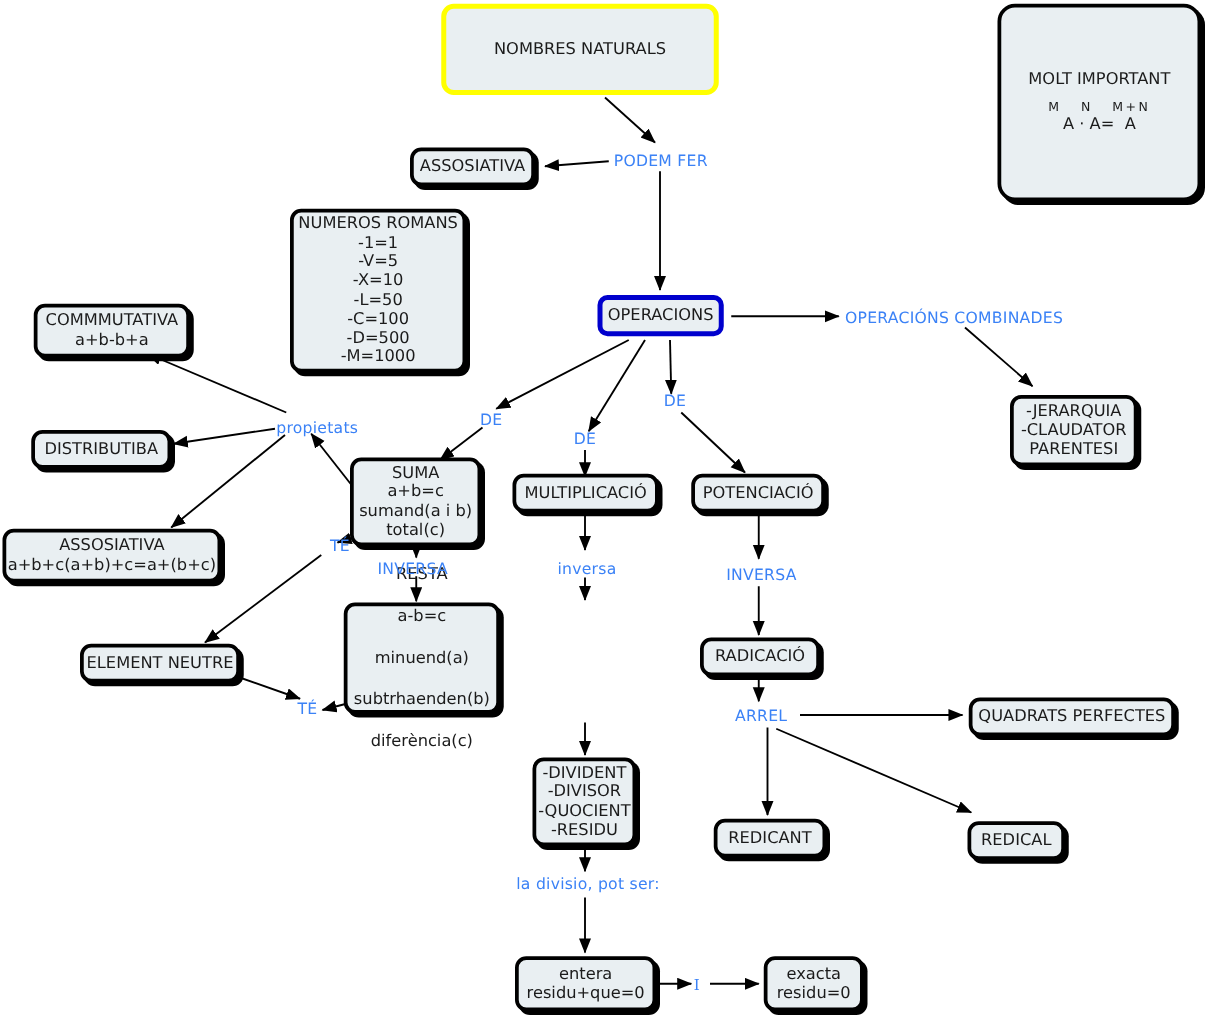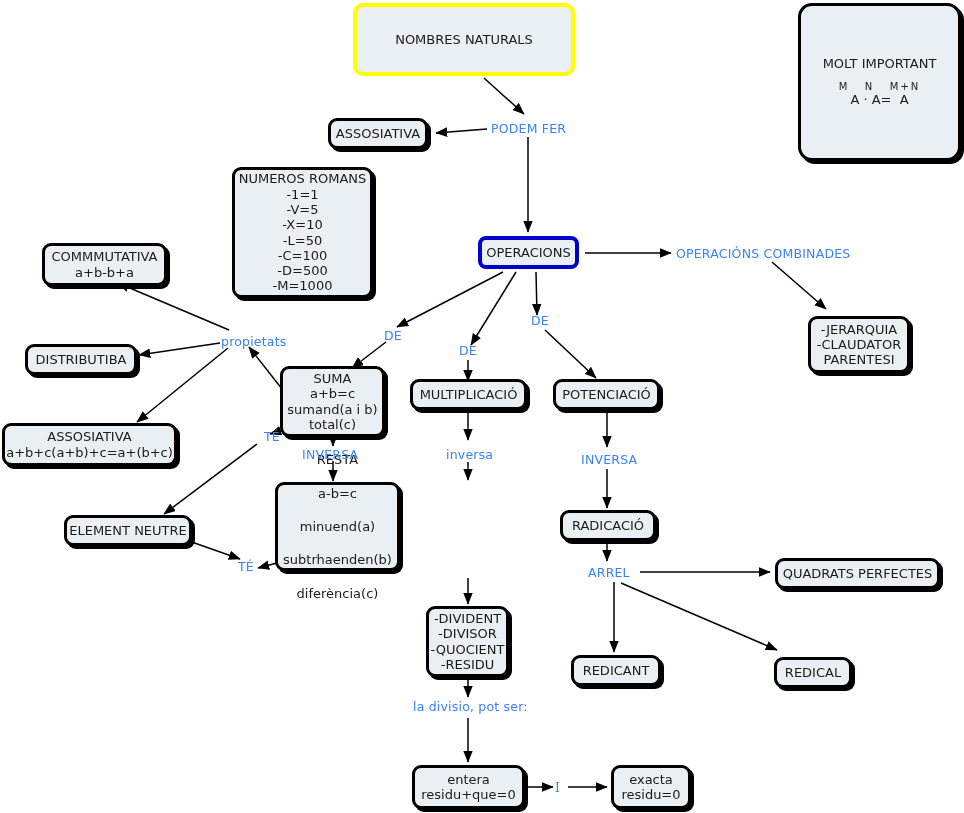--- a/index.html
+++ b/index.html
@@ -181,21 +181,21 @@
   <div class="edge-label" style="left:676px; top:246px;">
     <span>OPERACIÓNS COMBINADES</span>
   </div>
 
   <div class="node" style="left:808px; top:316px; width:102px; height:57px;">
     <span class="node-line">-JERARQUIA</span>
     <span class="node-line">-CLAUDATOR</span>
     <span class="node-line">PARENTESI</span>
   </div>
 
-  <div class="node" style="left:42px; top:243px; width:125px; height:43px;">
+  <div class="node" style="left:27px; top:243px; width:125px; height:43px;">
     <span class="node-line">COMMMUTATIVA</span>
     <span class="node-line">a+b-b+a</span>
   </div>
 
   <div class="node" style="left:25px; top:344px; width:112px; height:31px;">
     <span class="node-line">DISTRIBUTIBA</span>
   </div>
 
   <div class="node" style="left:2px; top:423px; width:175px; height:43px;">
     <span class="node-line">ASSOSIATIVA</span>

